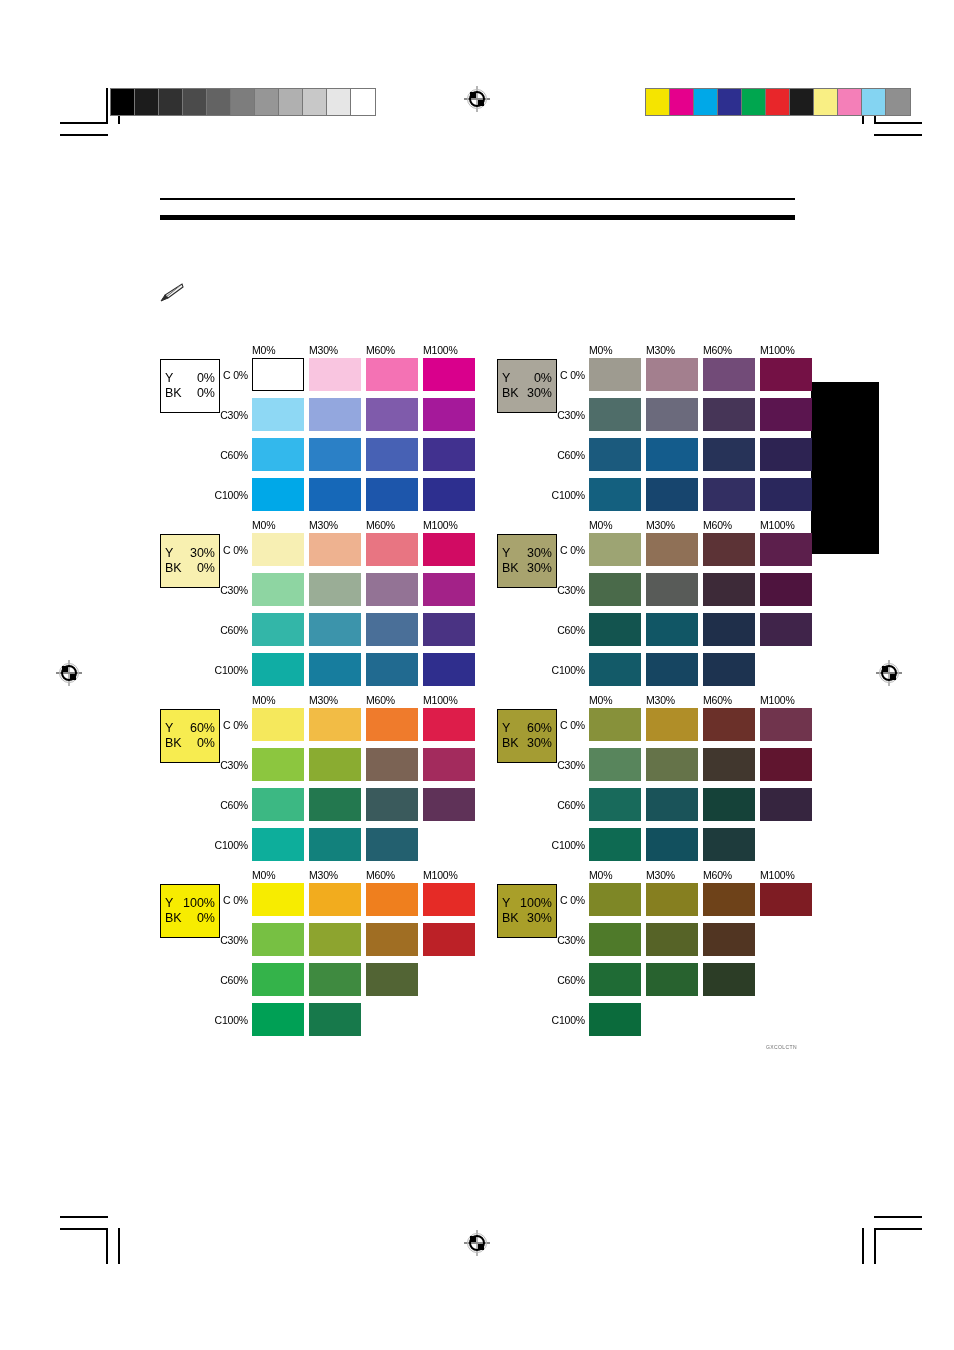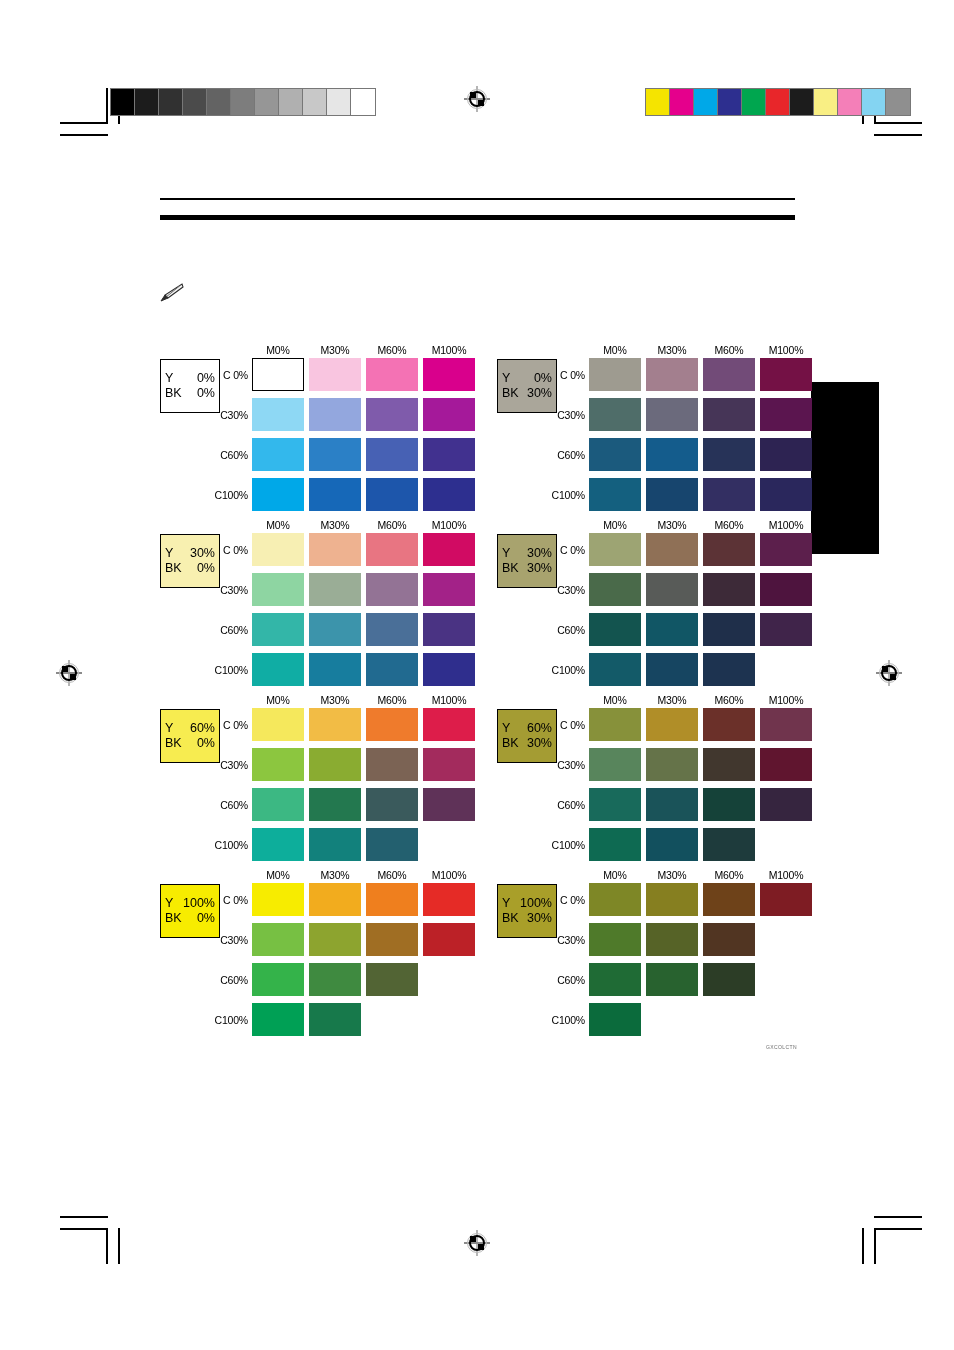--- a/index.html
+++ b/index.html
@@ -74,21 +74,21 @@
     display: flex;
     white-space: pre;
   }
   .key-box .kname { display: inline-block; }
   .key-box .kval { margin-left: auto; }
 
   .col-head {
     position: absolute;
     font-size: 10.5px;
     color: #000;
-    text-align: center;
+    text-align: left;
     width: 52px;
     letter-spacing: -0.2px;
   }
   .row-head {
     position: absolute;
     font-size: 10.5px;
     color: #000;
     text-align: right;
     width: 46px;
     letter-spacing: -0.2px;

